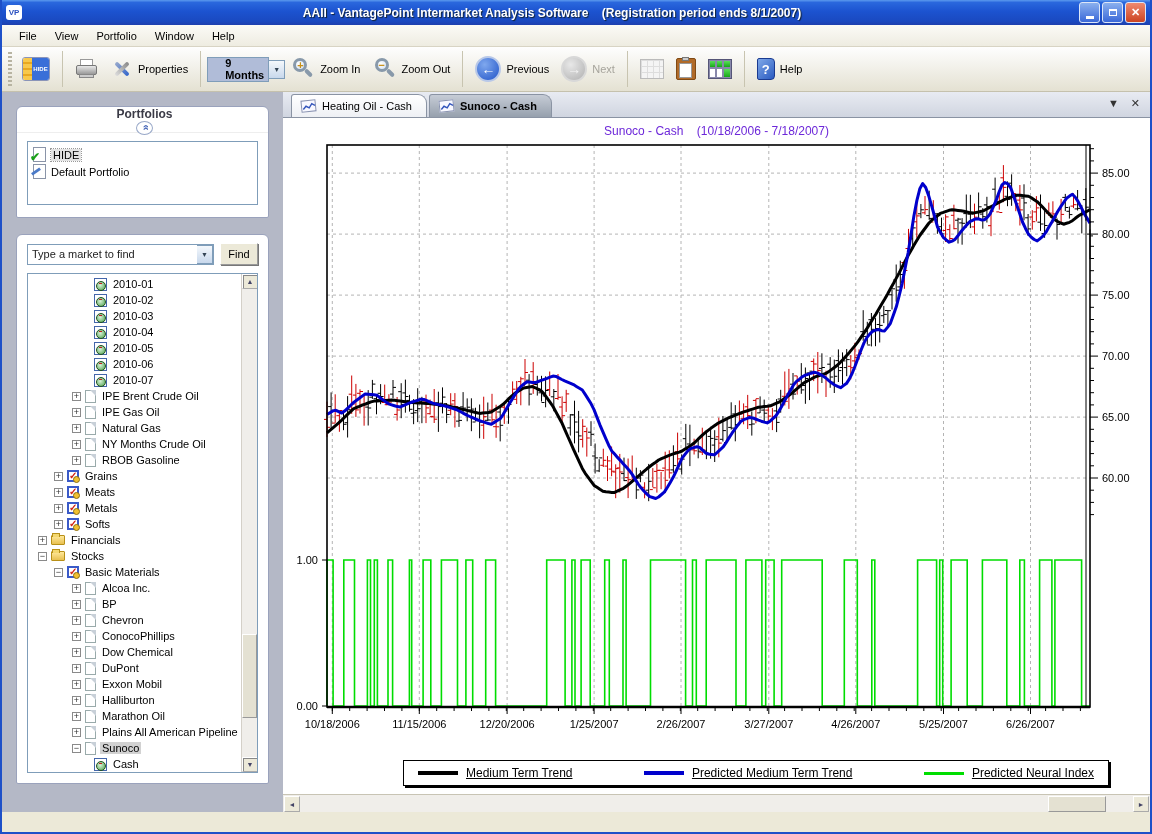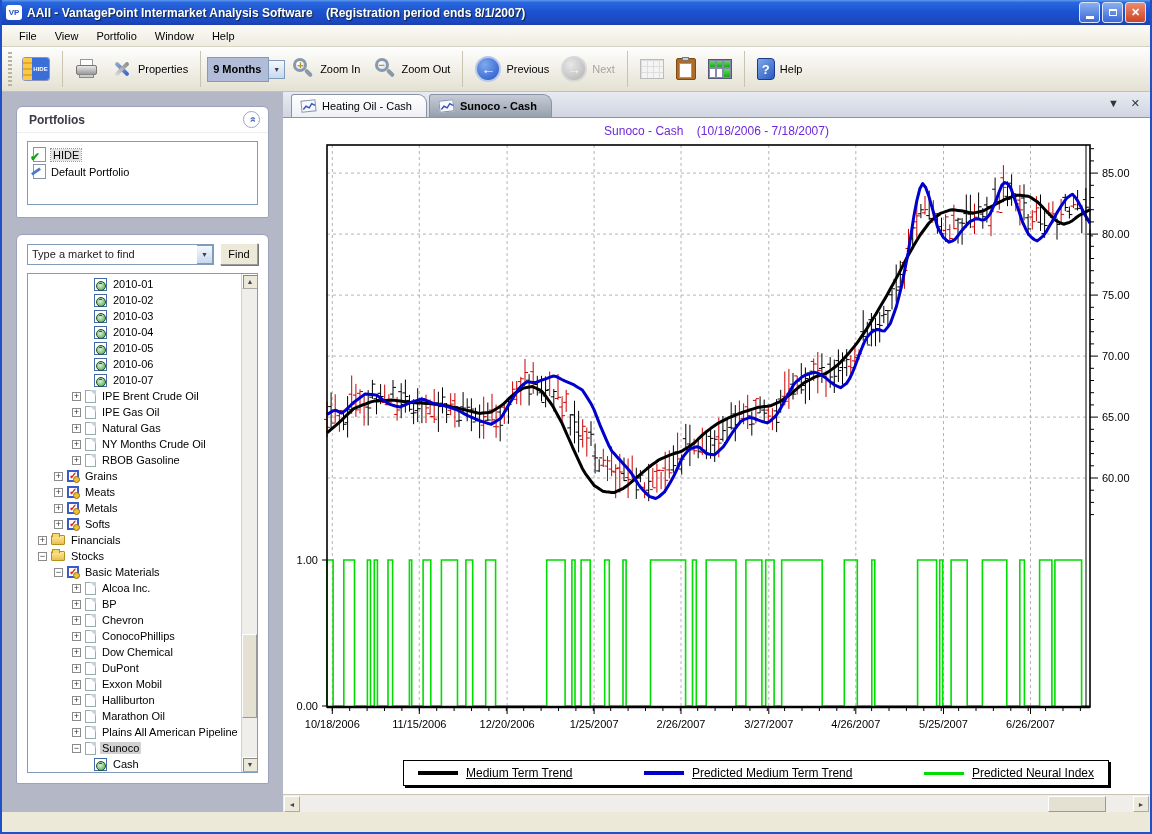--- a/index.html
+++ b/index.html
@@ -3,21 +3,21 @@
 <meta charset="utf-8">
 <style>
   * { margin:0; padding:0; box-sizing:border-box; }
   html,body { width:1152px; height:834px; overflow:hidden; background:#fff;
     font-family:"Liberation Sans", sans-serif; font-size:11px; color:#000; }
   #app { position:relative; width:1152px; height:834px; background:#ece9d8;
     border-left:2px solid #1e50c8; border-right:2px solid #1e50c8; border-bottom:2px solid #1e50c8; }
 
   
   #titlebar { height:25px; display:flex; align-items:center; padding:0 4px;
-    background:linear-gradient(180deg,#5c9aee 0%,#2a67dd 10%,#1c53d0 45%,#1a49c0 85%,#1e3fae 100%); }
+    background:linear-gradient(180deg,#5c9aee 0%,#2a67dd 10%,#1c53d0 45%,#1a49c0 85%,#1e3fae 100%);text-align:center; }
   #titleicon { width:16px; height:15px; background:#fff; border-radius:3px; margin-right:5px;
     display:flex; align-items:center; justify-content:center; font-size:8px; font-weight:bold; color:#2a50c0; }
   #titletext { color:#fff; font-weight:bold; font-size:12px; white-space:pre;
     text-shadow:1px 1px 1px #123; flex:1; }
   .winbtn { width:21px; height:21px; border-radius:3px; margin-left:2px; border:1px solid #dce6f8;
     display:flex; align-items:center; justify-content:center; color:#fff; font-weight:bold; font-size:11px;
     background:linear-gradient(180deg,#8ab0ee,#3a68d8); }
   .winbtn.close { background:linear-gradient(180deg,#ee8a70,#cc4422); }
   .winbtn .minglyph { display:block; width:8px; height:3px; background:#fff; margin-top:9px; }
   .winbtn .restglyph { display:block; width:8px; height:7px; border:1px solid #fff; border-top:2px solid #fff; }
@@ -78,31 +78,31 @@
     grid-template-columns:1fr 1fr 1fr; grid-template-rows:8px 1fr; background:#fff; }
   .ic-table b { border:1px solid #88a; }
   .ic-table b.g { background:linear-gradient(180deg,#5ae05a,#18a818); }
   
   .ic-help { width:18px; height:22px; background:linear-gradient(135deg,#7fa8e8,#2a5ac0); border:1px solid #1a3a90;
     border-radius:2px 4px 4px 2px; color:#fff; font-weight:bold; font-size:13px;
     display:flex; align-items:center; justify-content:center; }
   
   #periodcombo { display:flex; align-items:center; }
   #periodvalue { width:62px; height:25px; border:1px solid #7f9db9; background:#b0bcd8; color:#000;
-    font-weight:bold; display:flex; align-items:center; padding-left:5px; }
+    font-weight:bold; display:flex; align-items:center; padding-left:17px; }
   .combobtn { width:16px; height:19px; border:1px solid #7f9db9; border-left:none;
     background:linear-gradient(180deg,#f4f8fc,#c8d8ec); font-size:7px; color:#345;
     display:flex; align-items:center; justify-content:center; }
 
   
   #body { position:relative; height:720px; display:flex; }
   #sidebar { width:281px; background:#b4b8c6; padding:14px 14px 0 14px; position:relative; }
   .panel { background:#fff; border-radius:6px 6px 2px 2px; border:1px solid #9aa2bc; margin-bottom:16px; }
-  .panelhead { height:26px; display:flex; align-items:center; justify-content:space-between;
-    padding:0 8px 0 12px; border-bottom:1px solid #eee; }
+  .panelhead { height:26px; display:flex; align-items:center; justify-content:flex-start;
+    padding:0 8px 0 12px; border-bottom:1px solid #eee;flex-direction:column; }
   .paneltitle { font-weight:bold; font-size:12px; color:#3a3a46; }
   .chevbtn { width:17px; height:17px; border-radius:50%; border:1px solid #98a8c8; background:#fff;
     color:#4868b8; display:flex; align-items:center; justify-content:center; }
   .chevbtn span { transform:rotate(-90deg); font-weight:bold; font-size:11px; letter-spacing:-1px; }
 
   
   #portfoliolist { margin:8px 10px 12px 10px; border:1px solid #7f9db9; height:64px; padding:4px 2px; background:#fff; }
   .plistitem { display:flex; align-items:center; gap:5px; height:17px; padding-left:3px; }
   .plistitem .lbl.sel { background:#e4e4e4; outline:1px dotted #999; padding:0 2px; }
   .ic-page { width:13px; height:15px; background:#fff; border:1px solid #8a94a8; position:relative; flex:none; }

